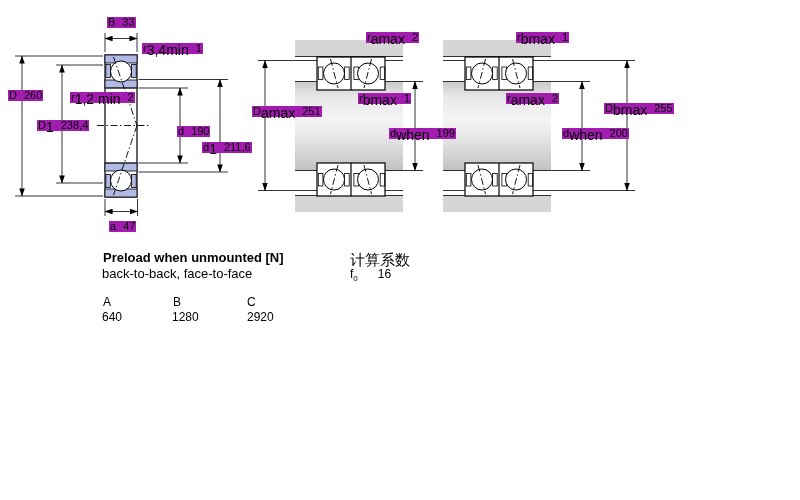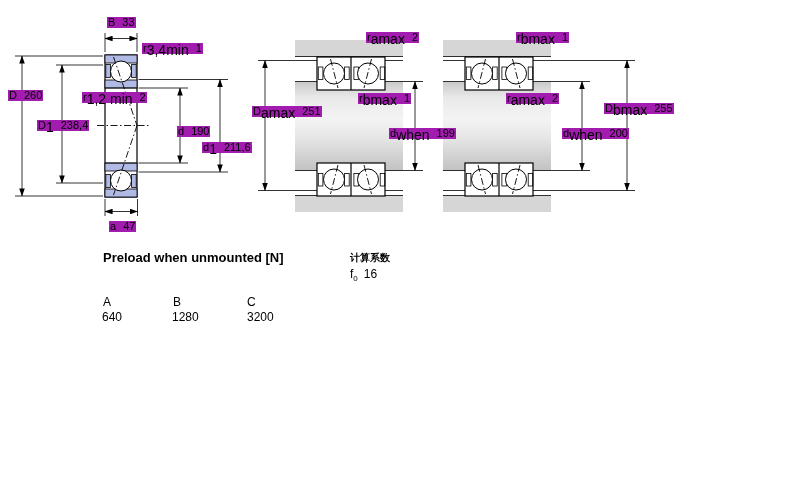--- a/index.html
+++ b/index.html
@@ -7,23 +7,23 @@
           font-family:"Liberation Sans",sans-serif;color:#000;}
   #drawing{position:absolute;left:0;top:0;z-index:1;}
   .dim{position:absolute;z-index:2;font-size:11px;line-height:11px;white-space:nowrap;
        background:#a21caf;padding:0 1px;}
   .dim sub{font-size:14px;line-height:0;vertical-align:-3px;}
   .dim .v{margin-left:7px;}
   .txtblock{position:absolute;z-index:2;white-space:nowrap;}
   .serif{font-family:Liberation Sans, sans-serif;font-size:13px;line-height:14px;}
   .bold{font-weight:bold;}
   .sans{font-size:12px;line-height:13px;}
-  .cjk{font-family:"Liberation Sans","DejaVu Sans",sans-serif;font-size:10px;font-weight:bold;}
+  .cjk{font-family:"Liberation Sans","DejaVu Sans",sans-serif;font-size:15px;font-weight:normal;}
   .fsub sub{font-size:8px;vertical-align:-3px;}
-  .fsub .v{margin-left:6px;}
+  .fsub .v{margin-left:20px;}
   
   .o{stroke:#000;stroke-width:1.2;fill:none;}
   .h{stroke:#000;stroke-width:0.8;fill:none;}
   .dimln{stroke:#000;stroke-width:0.8;fill:none;}
   .dd{stroke:#000;stroke-width:0.9;fill:none;stroke-dasharray:7 2.5 1.5 2.5;}
   .ball{fill:#fff;stroke:#000;stroke-width:1;}
   .ring{fill:var(--ring_blue,#b1bae5);stroke:#000;stroke-width:0.8;}
   .bearing{fill:#fff;stroke:#000;stroke-width:1.2;}
   .gray{fill:var(--housing_gray,#d5d5d5);}
   .shaft{fill:url(#shaftGrad);}
@@ -177,39 +177,40 @@
 
       <line class="dimln" x1="627" y1="60.5" x2="627" y2="190.5" marker-start="url(#ah)" marker-end="url(#ah)"></line>
       <line class="dimln" x1="582" y1="81.5" x2="582" y2="170.5" marker-start="url(#ah)" marker-end="url(#ah)"></line>
     </g>
   </svg>
 
   <div class="dim" style="left:107px;top:17px"><span>B</span><sub></sub><span class="v">33</span></div>
   <div class="dim" style="left:142px;top:43px"><span>r</span><sub>3,4min</sub><span class="v">1</span></div>
   <div class="dim" style="left:8px;top:90px"><span>D</span><sub></sub><span class="v">260</span></div>
   <div class="dim" style="left:37px;top:120px"><span>D</span><sub>1</sub><span class="v">238,4</span></div>
-  <div class="dim" style="left:82px;top:92px"><span>r</span><sub>1,2 min</sub><span class="v">2</span></div>
+  <div class="dim" style="left:70px;top:92px"><span>r</span><sub>1,2 min</sub><span class="v">2</span></div>
   <div class="dim" style="left:177px;top:126px"><span>d</span><sub></sub><span class="v">190</span></div>
   <div class="dim" style="left:202px;top:142px"><span>d</span><sub>1</sub><span class="v">211,6</span></div>
   <div class="dim" style="left:109px;top:221px"><span>a</span><sub></sub><span class="v">47</span></div>
 
   <div class="dim" style="left:366px;top:32px"><span>r</span><sub>amax</sub><span class="v">2</span></div>
   <div class="dim" style="left:358px;top:93px"><span>r</span><sub>bmax</sub><span class="v">1</span></div>
   <div class="dim" style="left:252px;top:106px"><span>D</span><sub>amax</sub><span class="v">251</span></div>
   <div class="dim" style="left:389px;top:128px"><span>d</span><sub>when</sub><span class="v">199</span></div>
 
   <div class="dim" style="left:516px;top:32px"><span>r</span><sub>bmax</sub><span class="v">1</span></div>
   <div class="dim" style="left:506px;top:93px"><span>r</span><sub>amax</sub><span class="v">2</span></div>
   <div class="dim" style="left:604px;top:103px"><span>D</span><sub>bmax</sub><span class="v">255</span></div>
   <div class="dim" style="left:562px;top:128px"><span>d</span><sub>when</sub><span class="v">200</span></div>
 
   <div class="txtblock serif bold" style="left:103px;top:251px">Preload when unmounted [N]</div>
+  <div class="txtblock serif" style="left:102px;top:267px">back-to-back, face-to-face</div>
   <div class="txtblock sans" style="left:103px;top:296px">A</div>
   <div class="txtblock sans" style="left:173px;top:296px">B</div>
   <div class="txtblock sans" style="left:247px;top:296px">C</div>
   <div class="txtblock sans" style="left:102px;top:311px">640</div>
   <div class="txtblock sans" style="left:172px;top:311px">1280</div>
-  <div class="txtblock sans" style="left:247px;top:311px">3200</div>
+  <div class="txtblock sans" style="left:247px;top:311px">2920</div>
 
   <div class="txtblock cjk" style="left:350px;top:251px">计算系数</div>
   <div class="txtblock sans fsub" style="left:350px;top:268px"><span>f</span><sub>0</sub><span class="v">16</span></div>
 
 </div>
 
 </body></html>

